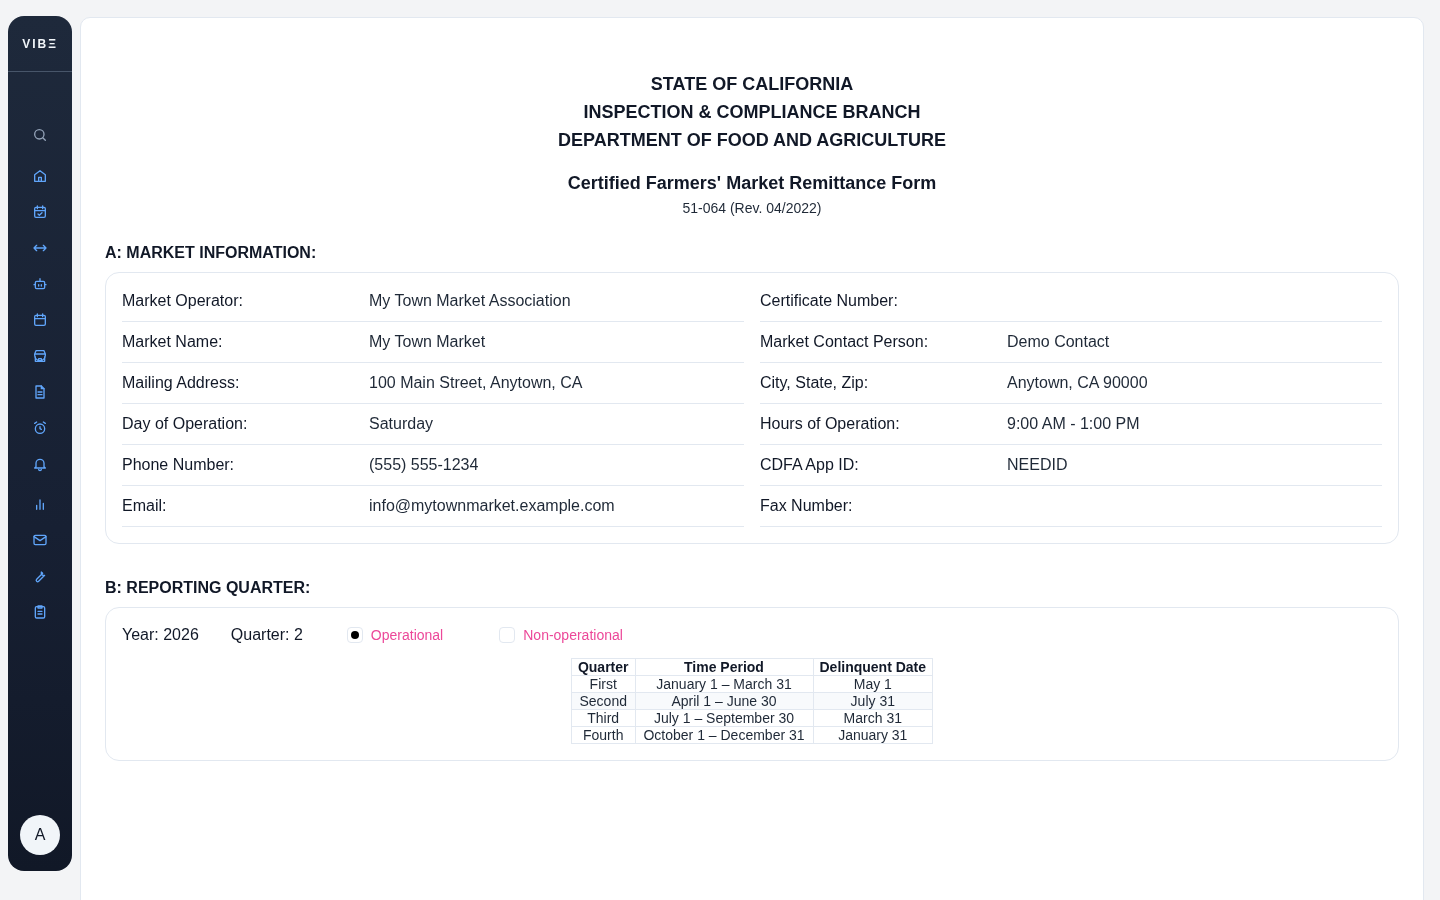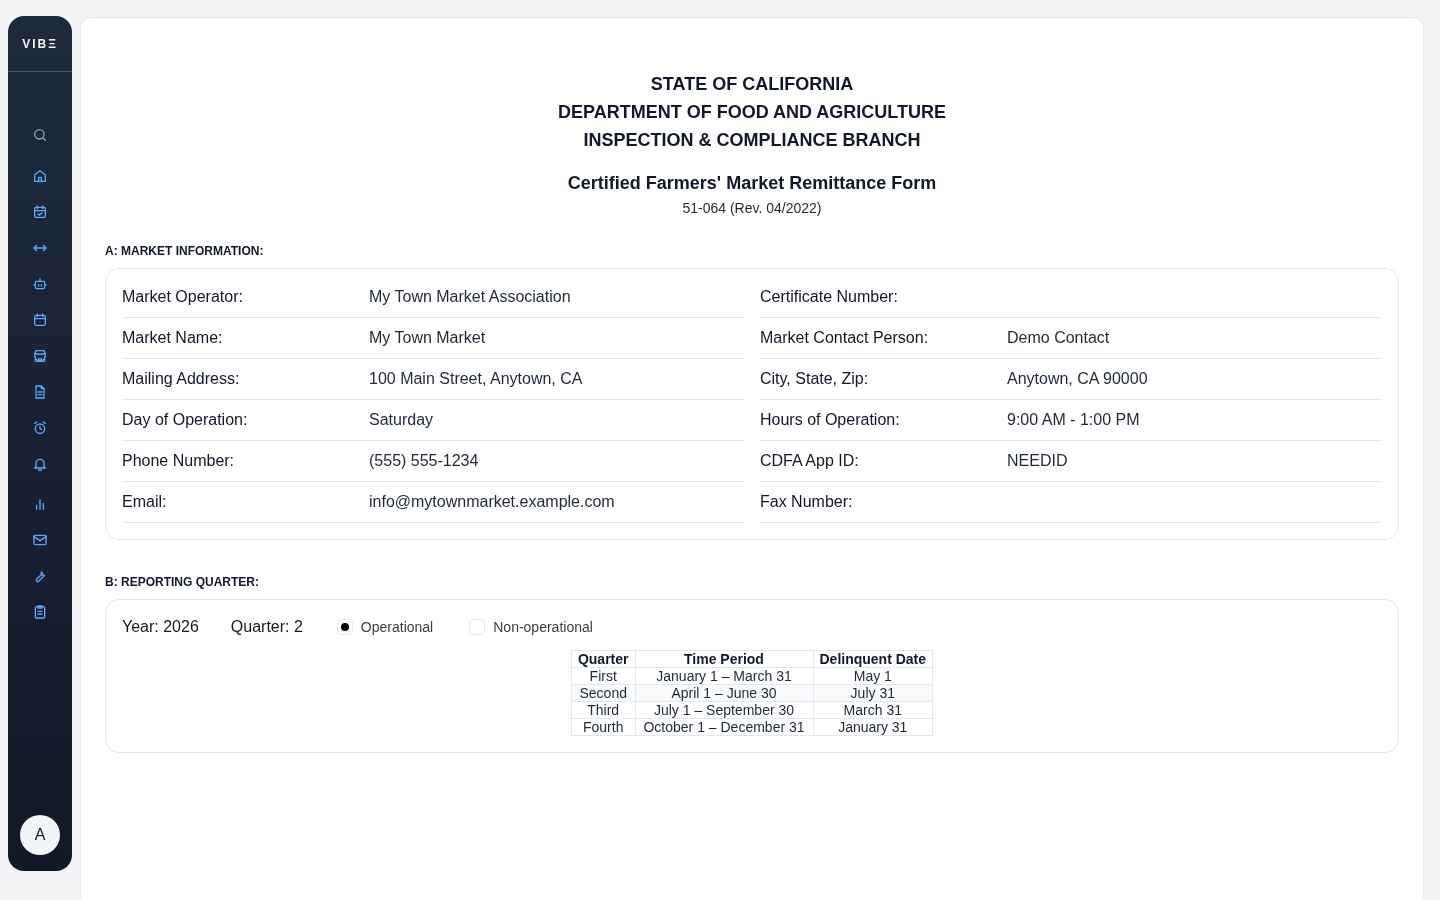--- a/index.html
+++ b/index.html
@@ -37,35 +37,35 @@
     .main {
       position: absolute; left: 80px; top: 17px; width: 1344px; height: 900px;
       background: #ffffff; border: 1px solid #e2e8f0; border-radius: 10px;
       overflow: hidden;
     }
     .doc { padding: 0 24px 0 24px; }
     .header { text-align: center; margin-top: 52px; }
     .header .line { font-size: 18px; font-weight: 700; line-height: 28px; color: #111827; }
     .form-title { text-align: center; margin-top: 16px; font-size: 18px; font-weight: 700; color: #111827; line-height: 26px; }
     .form-code { text-align: center; font-size: 14px; color: #1f2937; line-height: 20px; margin-top: 2px; }
-    .section-title { font-size: 12px; font-weight: 700; margin-top: 26px; margin-bottom: 10px; color: #111827; }
+    .section-title { font-size: 16px; font-weight: 700; margin-top: 26px; margin-bottom: 10px; color: #111827; }
     .card {
       border: 1px solid #e2e8f0; border-radius: 14px; background: #fff;
     }
     .info-grid { display: grid; grid-template-columns: 1fr 1fr; column-gap: 16px; padding: 8px 16px 16px 16px; }
     .info-row {
       display: flex; align-items: center; height: 41px; border-bottom: 1px solid #e2e8f0;
       font-size: 16px;
     }
     .info-row .lbl { width: 207px; color: #111827; }
     .info-row .val { color: #1f2937; margin-left: 40px; }
     .quarter-card { padding: 18px 0 16px 0; }
     .q-meta { display: flex; justify-content: flex-start; align-items: center; gap: 0; font-size: 16px; }
     .q-meta .item { margin: 0 16px; }
-    .radio { display: inline-flex; align-items: center; margin: 0 18px; font-size: 14px; color: #404040; cursor: pointer; }
+    .radio { display: inline-flex; align-items: center; margin: 0 28px; font-size: 14px; color: #ec4899; cursor: pointer; }
     .radio .box {
       width: 16px; height: 16px; border: 1px solid #e2e8f0; border-radius: 4px; margin-right: 8px;
       display: inline-flex; align-items: center; justify-content: center;
     }
     .radio .dot { width: 8px; height: 8px; border-radius: 50%; background: #000; }
     table.qt {
       margin: 14px auto 0 auto; border-collapse: collapse; font-size: 14px;
     }
     table.qt th, table.qt td {
       border: 1px solid #e2e8f0; padding: 0 6px; height: 16px; text-align: center; color: #1f2937;
@@ -160,22 +160,22 @@
           </svg></span>
     </div>
   </div>
   <div class="avatar">A</div>
 </div>
 
 <div class="main">
   <div class="doc">
     <div class="header">
       <div class="line">STATE OF CALIFORNIA</div>
+      <div class="line">INSPECTION &amp; COMPLIANCE BRANCH</div>
       <div class="line">DEPARTMENT OF FOOD AND AGRICULTURE</div>
-      <div class="line">INSPECTION &amp; COMPLIANCE BRANCH</div>
     </div>
     <div class="form-title">Certified Farmers' Market Remittance Form</div>
     <div class="form-code">51-064 (Rev. 04/2022)</div>
 
     <div class="section-title">A: MARKET INFORMATION:</div>
     <div class="card">
       <div class="info-grid">
         <div>
           <div class="info-row">
               <span class="lbl">Market Operator:</span>

